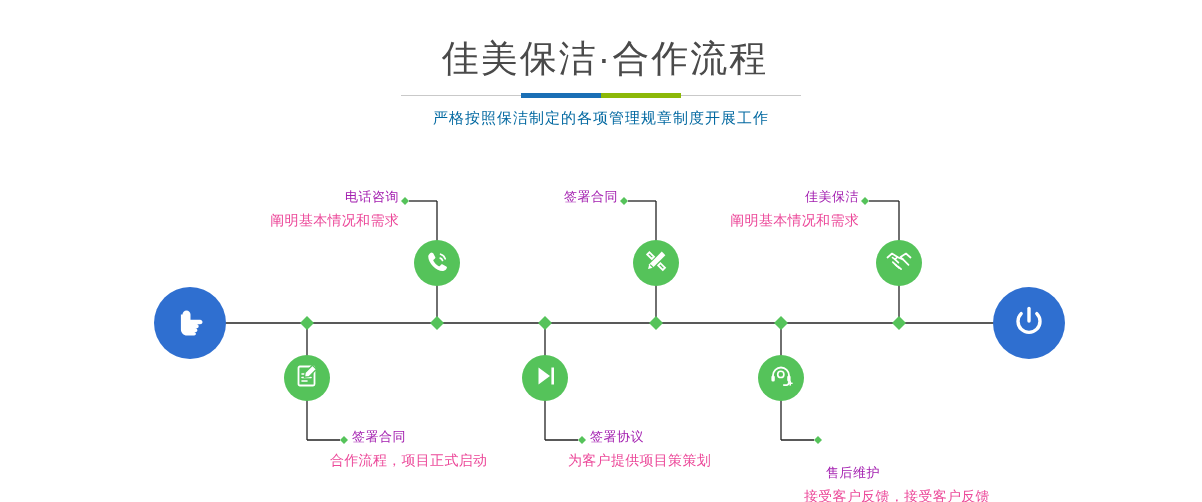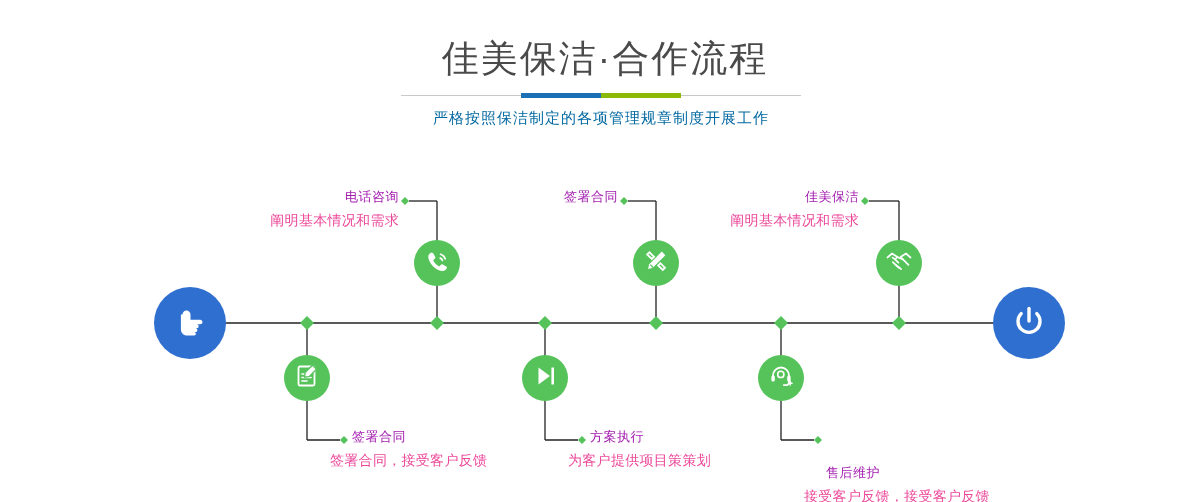--- a/index.html
+++ b/index.html
@@ -295,25 +295,25 @@
       <div class="ttl">签署合同</div>
     </div>
 
     <div class="label above" style="left:641px; top:186px; width:218px;">
       <div class="ttl">佳美保洁</div>
       <div class="sub">阐明基本情况和需求</div>
     </div>
 
     <div class="label below" style="left:352px; top:426px;">
       <div class="ttl">签署合同</div>
-      <div class="sub" style="margin-left:-22px;">签署合同，接受客户反馈</div>
+      <div class="sub" style="margin-left:-22px;">合作流程，项目正式启动</div>
     </div>
 
     <div class="label below" style="left:590px; top:426px;">
-      <div class="ttl">方案执行</div>
+      <div class="ttl">签署协议</div>
       <div class="sub" style="margin-left:-22px;">为客户提供项目策策划</div>
     </div>
 
     <div class="label below" style="left:826px; top:426px;margin-top:36px;">
       <div class="ttl">售后维护</div>
       <div class="sub" style="margin-left:-22px;">接受客户反馈，接受客户反馈</div>
     </div>
 
   </div>
 </div>

